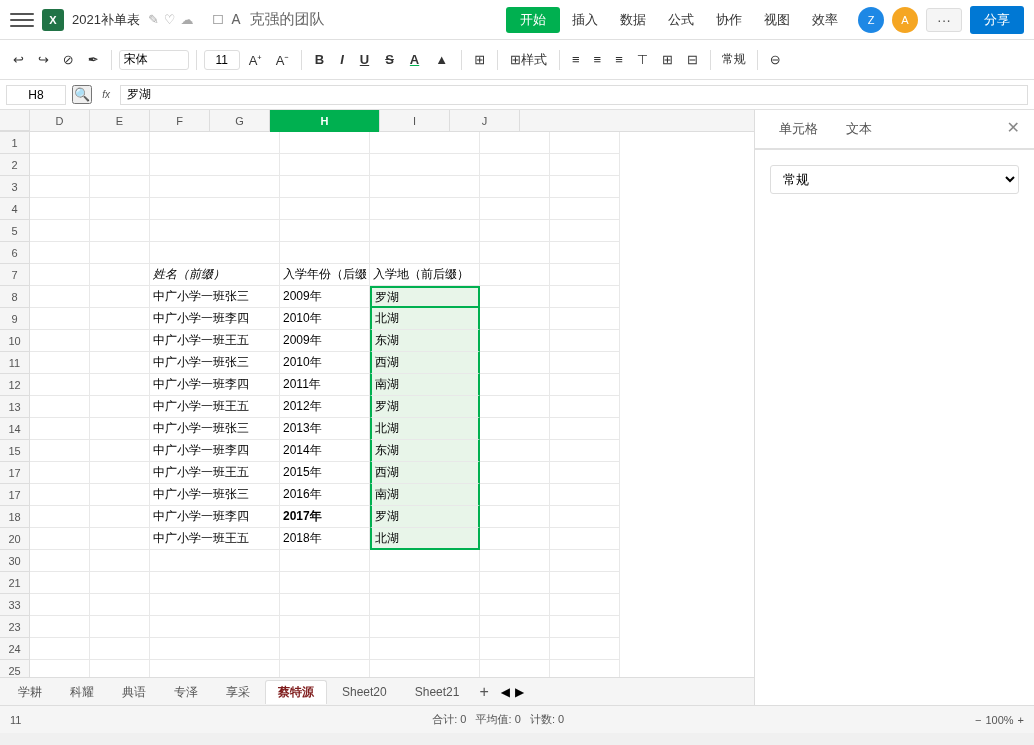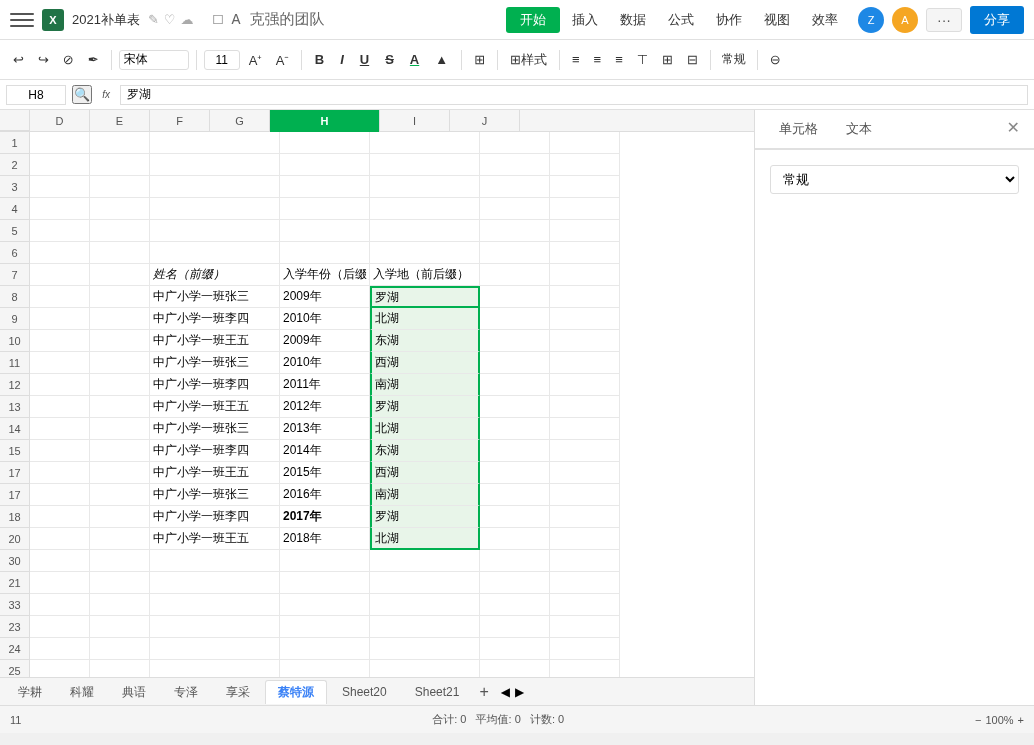--- a/index.html
+++ b/index.html
@@ -42,21 +42,21 @@
 
     
     .main-area { display: flex; height: calc(745px - 120px - 30px); }
 
     
     .spreadsheet { flex: 1; display: flex; flex-direction: column; overflow: hidden; background: #fff; }
 
     
     .sheet-tabs-bar { display: flex; align-items: center; background: #f5f5f5; border-top: 1px solid #ddd; height: 28px; padding: 0 5px; gap: 2px; overflow: hidden; }
     .sheet-tab { padding: 3px 12px; font-size: 12px; cursor: pointer; border-radius: 3px 3px 0 0; color: #555; border: 1px solid transparent; border-bottom: none; }
-    .sheet-tab.active { background: #fff; border-color: #ddd; border-bottom-color: #fff; color: #3b82f6; font-weight: bold; }
+    .sheet-tab.active { background: #fff; border-color: #ddd; border-bottom-color: #fff; color: #7f1d1d; font-weight: bold; }
 
     
     .col-headers { display: flex; background: #f5f5f5; border-bottom: 1px solid #ddd; height: 22px; }
     .corner-cell { width: 30px; min-width: 30px; border-right: 1px solid #ddd; border-bottom: 1px solid #ddd; background: #f5f5f5; }
     .col-header { display: flex; align-items: center; justify-content: center; font-size: 11px; color: #555; border-right: 1px solid #ddd; height: 22px; }
 
     
     .grid-container { display: flex; flex: 1; overflow: auto; }
     .row-headers { display: flex; flex-direction: column; background: #f5f5f5; min-width: 30px; }
     .row-header { display: flex; align-items: center; justify-content: center; font-size: 11px; color: #555; border-bottom: 1px solid #ddd; border-right: 1px solid #ddd; min-height: 22px; height: 22px; }

